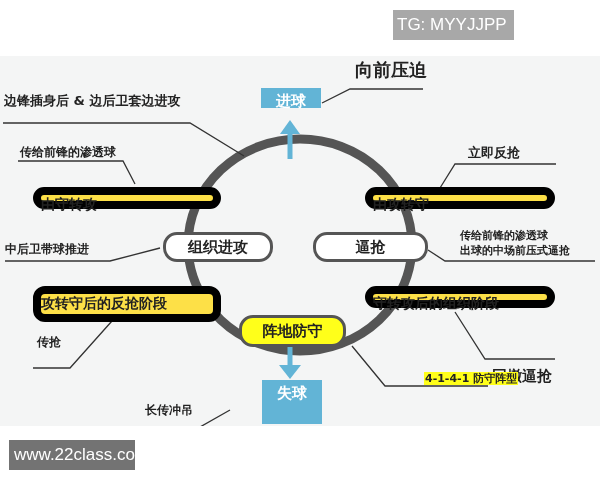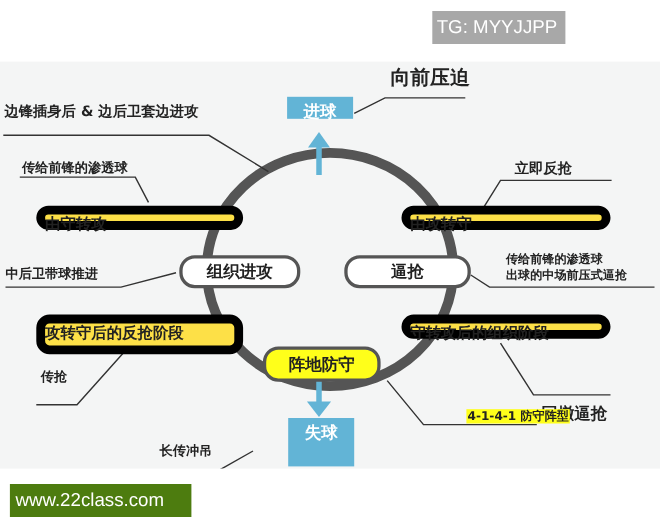--- a/index.html
+++ b/index.html
@@ -1,18 +1,18 @@
 <!DOCTYPE html>
 <html><head>
 <meta charset="utf-8">
 <style>
   html,body{margin:0;padding:0;}
   body{width:600px;height:480px;background:#ffffff;position:relative;overflow:hidden;font-family:"DejaVu Sans",sans-serif;}
   .wm-top{position:absolute;left:393px;top:10px;width:121px;height:30px;background:#a8a8a8;color:#fff;font-family:"Liberation Sans",sans-serif;font-size:17px;line-height:30px;padding-left:4px;box-sizing:border-box;}
-  .wm-bottom{position:absolute;left:9px;top:440px;width:165px;height:30px;background:#4d7c0f;color:#fff;font-family:"Liberation Sans",sans-serif;font-size:17px;line-height:30px;padding-left:5px;box-sizing:border-box;}
+  .wm-bottom{position:absolute;left:9px;top:440px;width:126px;height:30px;background:#737373;color:#fff;font-family:"Liberation Sans",sans-serif;font-size:17px;line-height:30px;padding-left:5px;box-sizing:border-box;}
   .canvas{position:absolute;left:0;top:56px;width:600px;height:370px;background:#f4f5f5;}
   svg.lines{position:absolute;left:0;top:0;}
   .node{position:absolute;box-sizing:border-box;border:3px solid #555;border-radius:14px;background:#fff;font-weight:bold;color:#222;text-align:center;font-size:15px;}
   .wide{position:absolute;box-sizing:border-box;border:8px solid #000000;border-radius:12px;background:#fde047;font-weight:bold;color:#222;text-align:left;font-size:14px;}
   .lbl{position:absolute;font-weight:bold;color:#222;font-size:12px;white-space:nowrap;}
   .sq{position:absolute;background:#62b4d6;color:#fff;font-weight:bold;text-align:center;font-size:15px;}
   .hl{background:#ffff1a;padding:0 1px;}
 </style>
 </head>
 <body>

